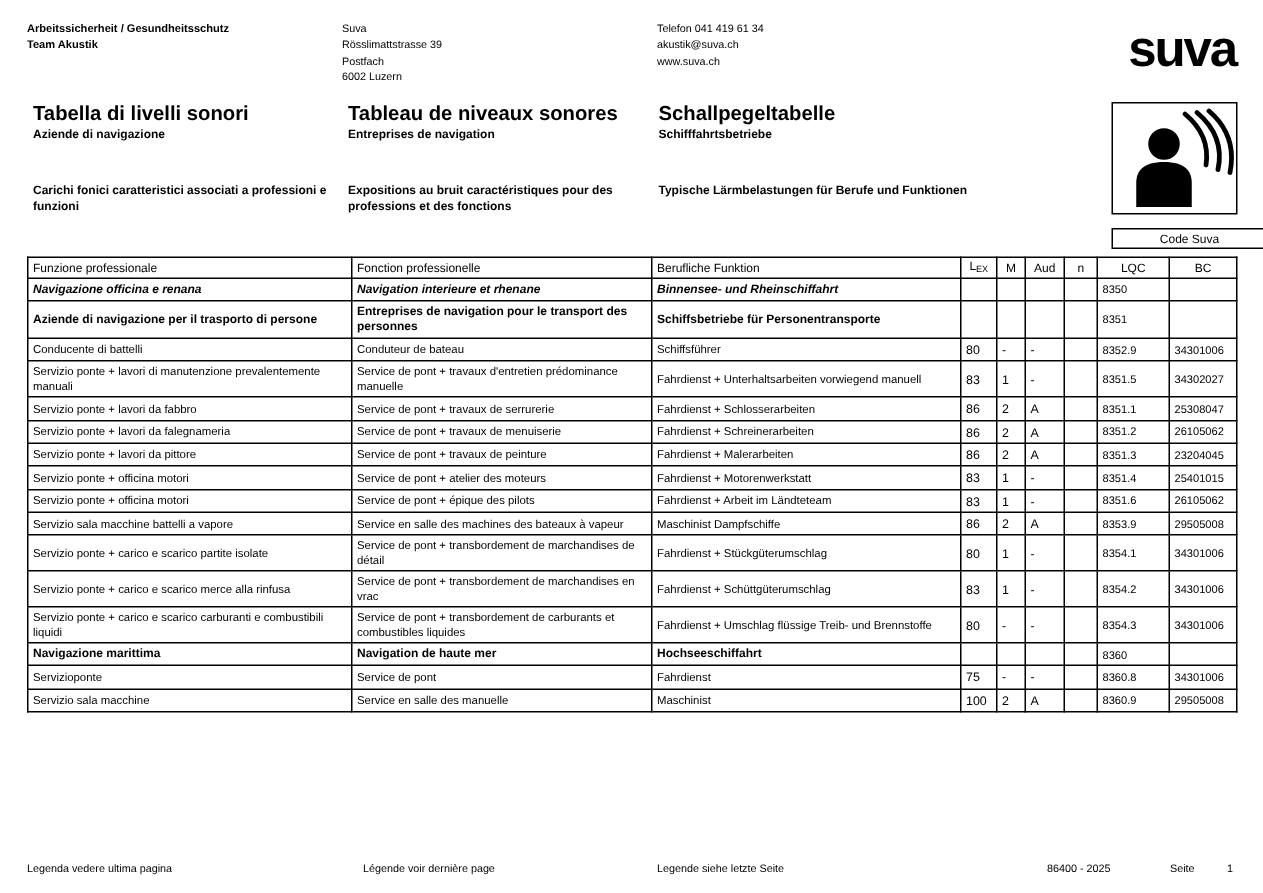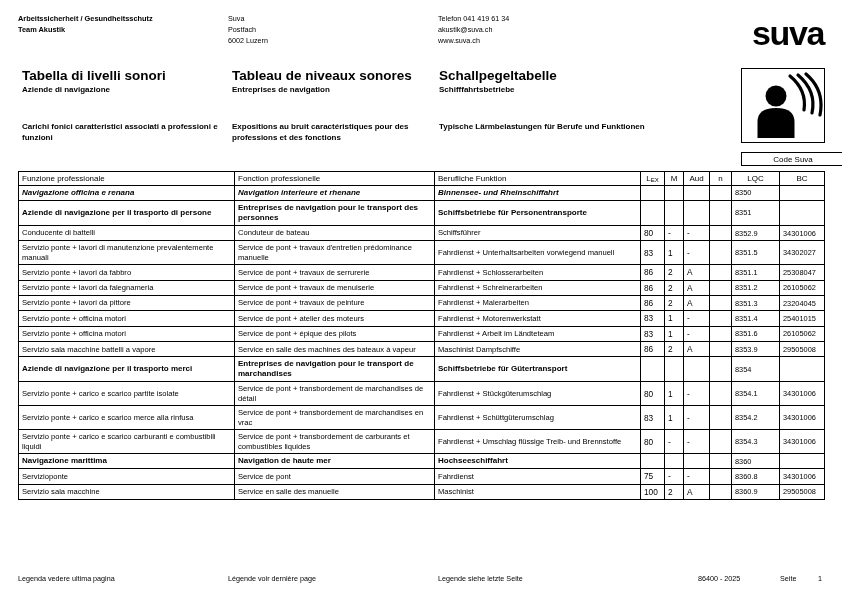--- a/index.html
+++ b/index.html
@@ -143,38 +143,39 @@
   
   .footer {
     position: absolute;
     left: 18px; top: 574px;
     width: 806px;
     height: 14px;
     font-size: 7.2px;
   }
   .footer .f { position: absolute; top: 0; }
   .f1 { left: 0; }
-  .f2 { left: 210px; }
+  .f2 { left: 224px; }
   .f3 { left: 420px; }
   .f4 { left: 680px; }
   .f5 { left: 762px; }
   .f6 { left: 800px; }
 </style>
 </head>
 <body>
 
 <div class="page">
 
   <div class="header">
     <div class="hdr-col hdr-dept">
       <div>Arbeitssicherheit / Gesundheitsschutz</div>
       <div>Team Akustik</div>
     </div>
     <div class="hdr-col hdr-addr">
       <div>Suva</div>
+      <div>Rösslimattstrasse 39</div>
       <div>Postfach</div>
       <div>6002 Luzern</div>
     </div>
     <div class="hdr-col hdr-cont">
       <div>Telefon 041 419 61 34</div>
       <div>akustik@suva.ch</div>
       <div>www.suva.ch</div>
     </div>
     <div class="suva-logo">suva</div>
   </div>
@@ -346,31 +347,20 @@
           <td class="lang">Servizio sala macchine battelli a vapore</td>
           <td class="lang">Service en salle des machines des bateaux à vapeur</td>
           <td class="lang">Maschinist Dampfschiffe</td>
           <td class="num">86</td>
           <td class="num">2</td>
           <td class="num">A</td>
           <td class="num"></td>
           <td class="code">8353.9</td>
           <td class="bc">29505008</td>
         </tr>
-        <tr class="section-bold">
-          <td class="lang">Aziende di navigazione per il trasporto merci</td>
-          <td class="lang">Entreprises de navigation pour le transport de marchandises</td>
-          <td class="lang">Schiffsbetriebe für Gütertransport</td>
-          <td class="num"></td>
-          <td class="num"></td>
-          <td class="num"></td>
-          <td class="num"></td>
-          <td class="code">8354</td>
-          <td class="bc"></td>
-        </tr>
         <tr class="data">
           <td class="lang">Servizio ponte + carico e scarico partite isolate</td>
           <td class="lang">Service de pont + transbordement de marchandises de détail</td>
           <td class="lang">Fahrdienst + Stückgüterumschlag</td>
           <td class="num">80</td>
           <td class="num">1</td>
           <td class="num">-</td>
           <td class="num"></td>
           <td class="code">8354.1</td>
           <td class="bc">34301006</td>

